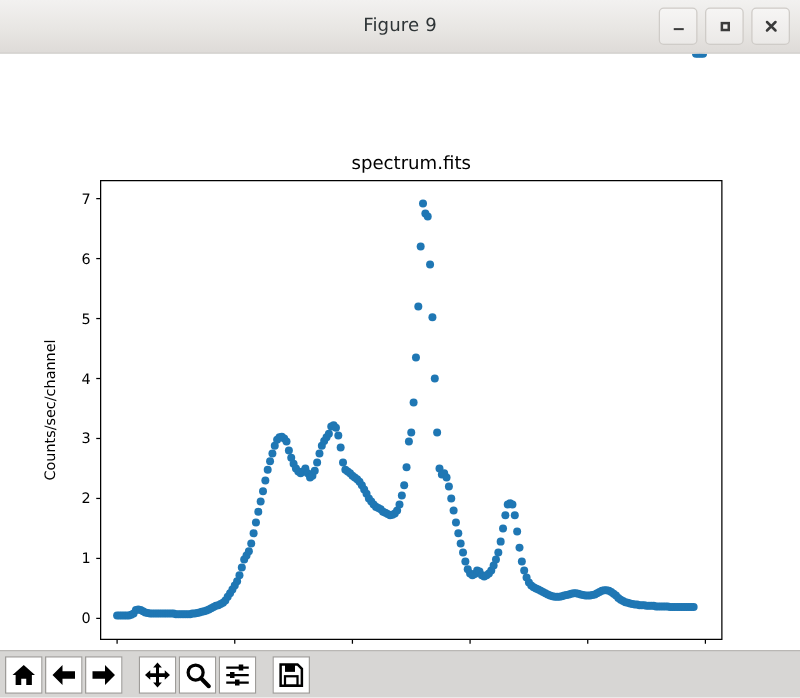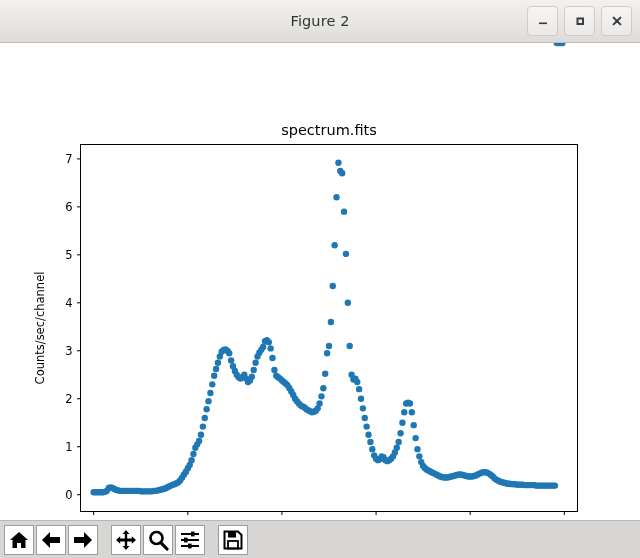--- a/index.html
+++ b/index.html
@@ -101,21 +101,21 @@
     display: inline-block;
   }
   .tb-btn svg { display: block; }
 </style>
 </head>
 <body>
 
 <div class="window">
 
   <div class="titlebar">
-    <div class="titlebar-title">Figure 2</div>
+    <div class="titlebar-title">Figure 9</div>
     <div class="window-buttons">
       <div class="winbtn">
         <span>
           <svg width="14" height="14" viewBox="0 0 14 14">
               <rect x="3" y="8.5" width="8" height="1.6" fill="#3b3b3b"></rect>
             </svg>
         </span>
       </div>
       <div class="winbtn">
         <span>

